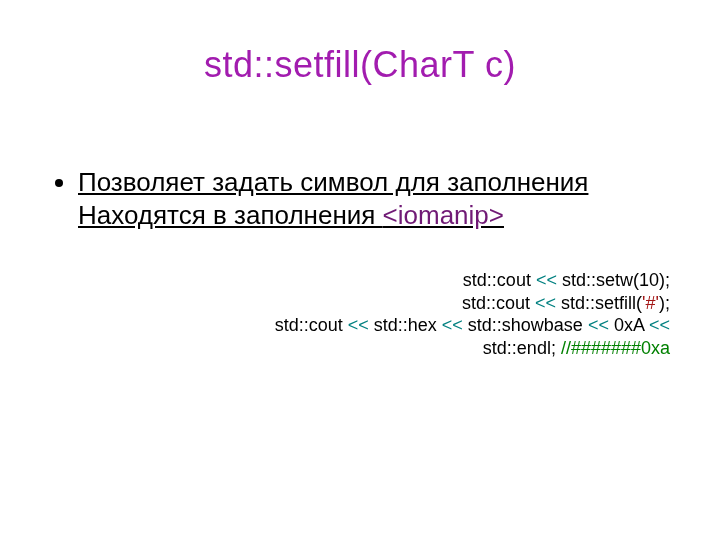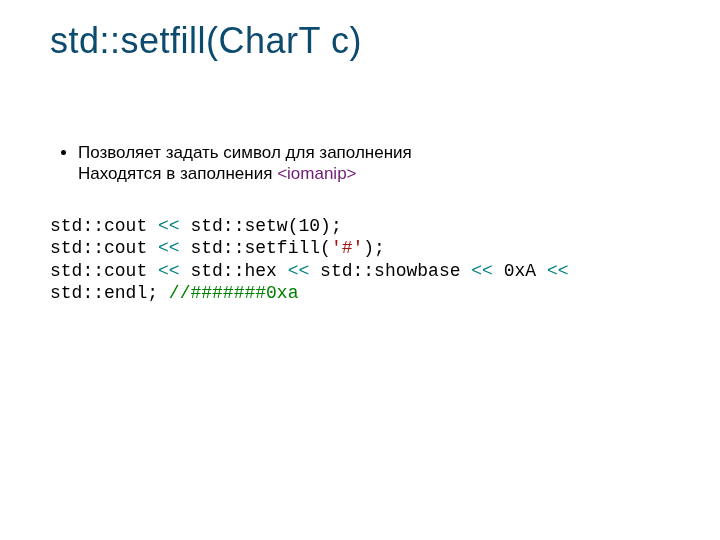--- a/index.html
+++ b/index.html
@@ -12,47 +12,49 @@
     color: #000;
   }
   .slide {
     box-sizing: border-box;
     width: 720px;
     height: 540px;
     padding: 20px 50px 30px 50px;
     position: relative;
   }
   .title {
-    text-align: left;
+    text-align: center;
     font-size: 36px;
     font-weight: 400;
-    color: #0c4a6e;
-    margin: 0 0 80px 0;
+    color: #a21caf;
+    margin: 24px 0 80px 0;
     letter-spacing: 0.5px;
   }
   ul.bullets {
     list-style: disc;
     margin: 0 0 30px 0;
     padding-left: 28px;
   }
   ul.bullets li {
-    font-size: 17px;
+    font-size: 26px;
     line-height: 1.25;
     color: #000;
+    text-decoration: underline;
   }
   .hdr {
     color: #701a75;
   }
   .code {
-    font-family: Liberation Mono, monospace;
+    font-family: Liberation Sans, sans-serif;
     font-size: 18px;
     line-height: 1.25;
     white-space: pre;
     color: #000;
-    margin-top: 30px;
+    margin-top: 38px;
+    text-align: right;
   }
   .code .op { color: #008080; }
   .code .char { color: #a31515; }
   .code .num { color: #000; }
   .code .comment { color: #008000; }
 </style>
 </head>
 <body>
 
 <div class="slide">

